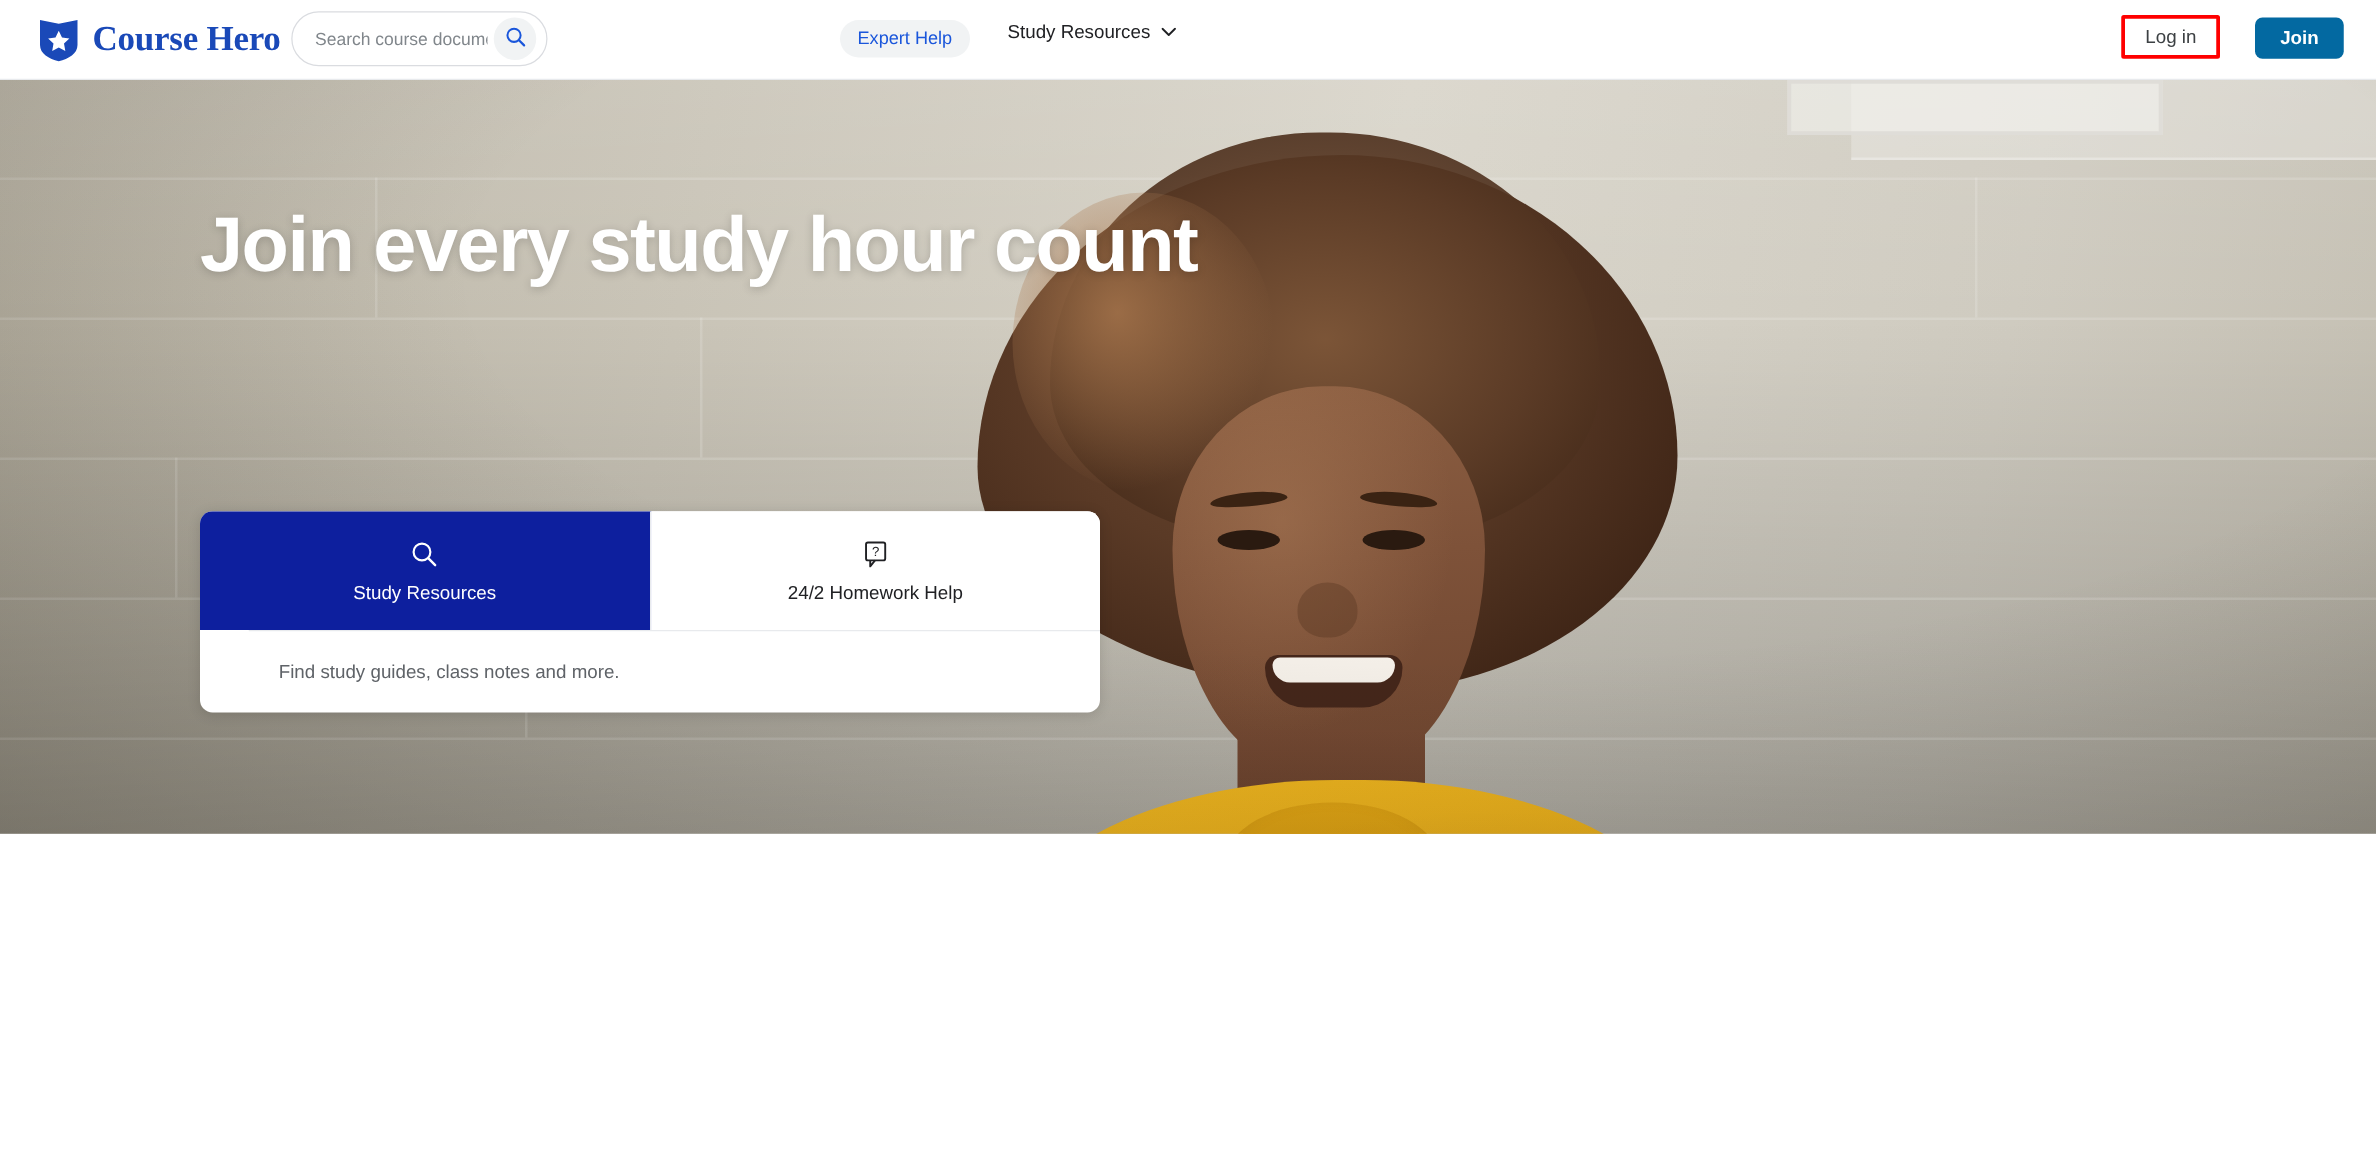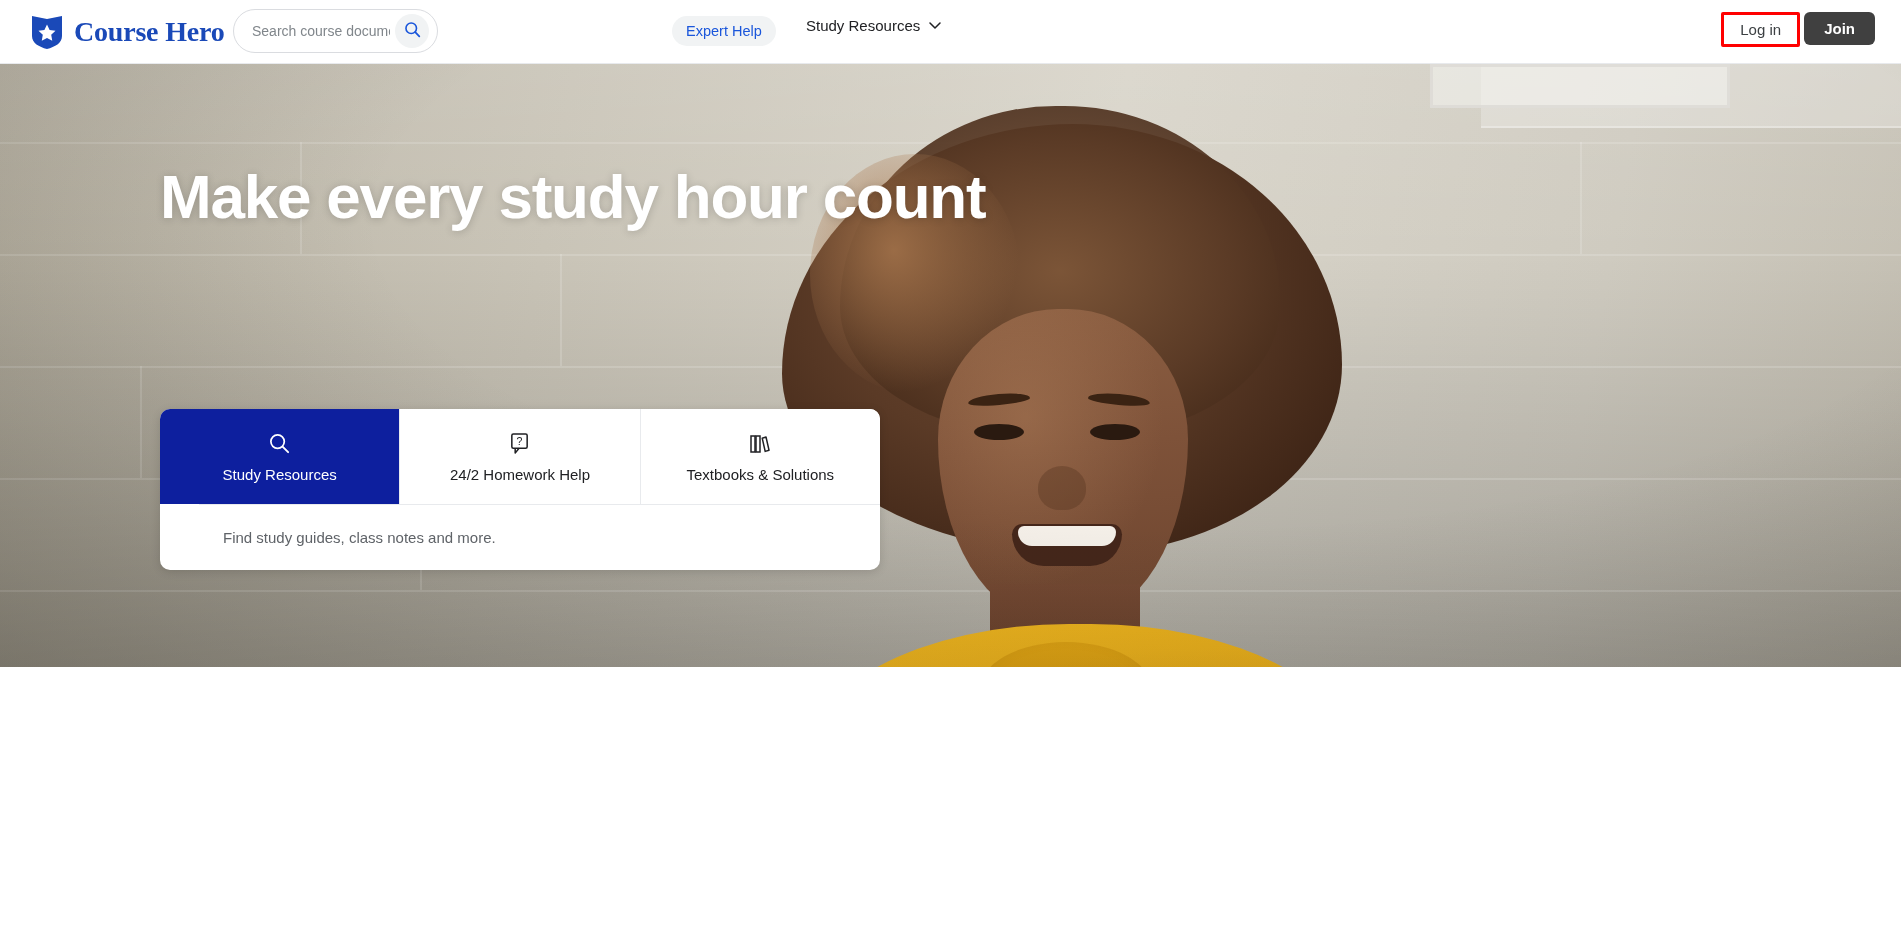--- a/index.html
+++ b/index.html
@@ -60,33 +60,33 @@
   .study-res-menu {
     position:absolute; left:806px; top:17px;
     display:flex; align-items:center; gap:9px;
     cursor:pointer;
   }
   .study-res-label { font-size:15px; color:#202124; }
   .chev { width:12px; height:7px; display:block; }
 
   .auth {
     position:absolute; right:26px; top:12px;
-    display:flex; align-items:flex-start; gap:4px;
+    display:flex; align-items:flex-end; gap:28px;
   }
   .login-highlight {
     border:3px solid #ff0000; border-radius:2px;
     padding:1px 2px; display:flex; align-items:center;
   }
   .login-btn {
     background:#fff; border:none; cursor:pointer;
     font-size:15px; color:#3c4043; padding:5px 14px;
     font-family:"Liberation Sans", sans-serif;
   }
   .join-btn {
-    background:#404040; color:#fff; border:none;
+    background:#0369a1; color:#fff; border:none;
     border-radius:6px; padding:8px 20px;
     font-size:15px; font-weight:700; cursor:pointer;
     font-family:"Liberation Sans", sans-serif;
   }
 
   
   .hero {
     position:absolute; top:64px; left:0;
     width:1901px; height:873px; overflow:hidden;
   }
@@ -350,21 +350,21 @@
         <div class="collar-fold"></div>
         <div class="sweater-shadow"></div>
         <div class="laptop-edge"></div>
         <div class="laptop"></div>
       </div>
 
       <div class="vignette"></div>
     </div>
 
     <div class="hero-copy">
-      <h1 class="hero-title">Make every study hour count</h1>
+      <h1 class="hero-title">Join every study hour count</h1>
     </div>
 
     <div class="tab-card">
       <div class="tabs">
 
         <div class="tab active">
           <span class="tab-icon">
             <svg width="23" height="23" viewBox="0 0 24 24" xmlns="http://www.w3.org/2000/svg">
               <circle cx="10" cy="10" r="7" fill="none" stroke="#ffffff" stroke-width="1.8"></circle>
               <line x1="15.2" y1="15.2" x2="21" y2="21" stroke="#ffffff" stroke-width="2" stroke-linecap="round"></line>
@@ -377,30 +377,20 @@
           <span class="tab-icon">
             <svg width="23" height="24" viewBox="0 0 24 25" xmlns="http://www.w3.org/2000/svg">
               <rect x="4" y="2" width="16" height="15" rx="1.6" fill="none" stroke="#202124" stroke-width="1.6"></rect>
               <path d="M7.5 17 L7.5 22 L11.5 17" fill="none" stroke="#202124" stroke-width="1.6" stroke-linejoin="round"></path>
               <text x="12" y="13.6" font-family="Liberation Sans, sans-serif" font-size="11" fill="#202124" text-anchor="middle">?</text>
             </svg>
           </span>
           <span class="tab-label">24/2 Homework Help</span>
         </div>
 
-        <div class="tab">
-          <span class="tab-icon">
-            <svg width="24" height="24" viewBox="0 0 24 24" xmlns="http://www.w3.org/2000/svg">
-              <rect x="3" y="4" width="4" height="16" fill="none" stroke="#202124" stroke-width="1.5"></rect>
-              <rect x="8" y="4" width="4" height="16" fill="none" stroke="#202124" stroke-width="1.5"></rect>
-              <path d="M14.2 6.2 L18 5 L21 18.2 L17.2 19.4 Z" fill="none" stroke="#202124" stroke-width="1.5" stroke-linejoin="round"></path>
-            </svg>
-          </span>
-          <span class="tab-label">Textbooks &amp; Solutions</span>
-        </div>
       </div>
 
       <div class="tab-panel">
         <span class="tab-panel-text">Find study guides, class notes and more.</span>
       </div>
     </div>
 
     <div class="qa-fab">
       <div class="qa-bubble">
         <span class="qa-text">Q&amp;A</span>

